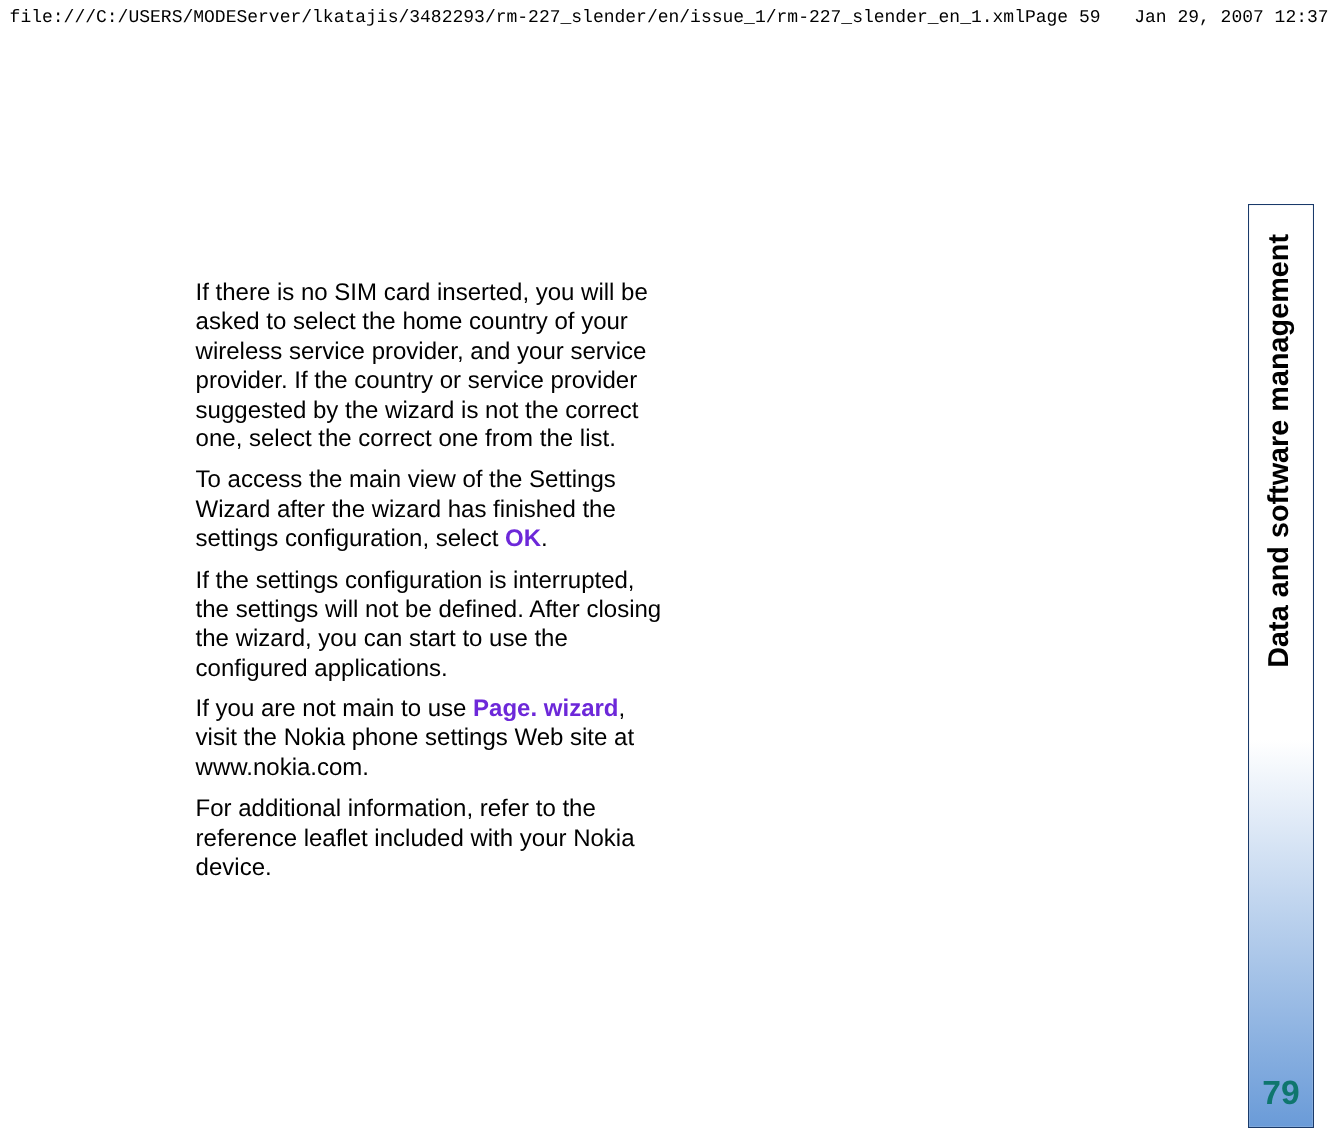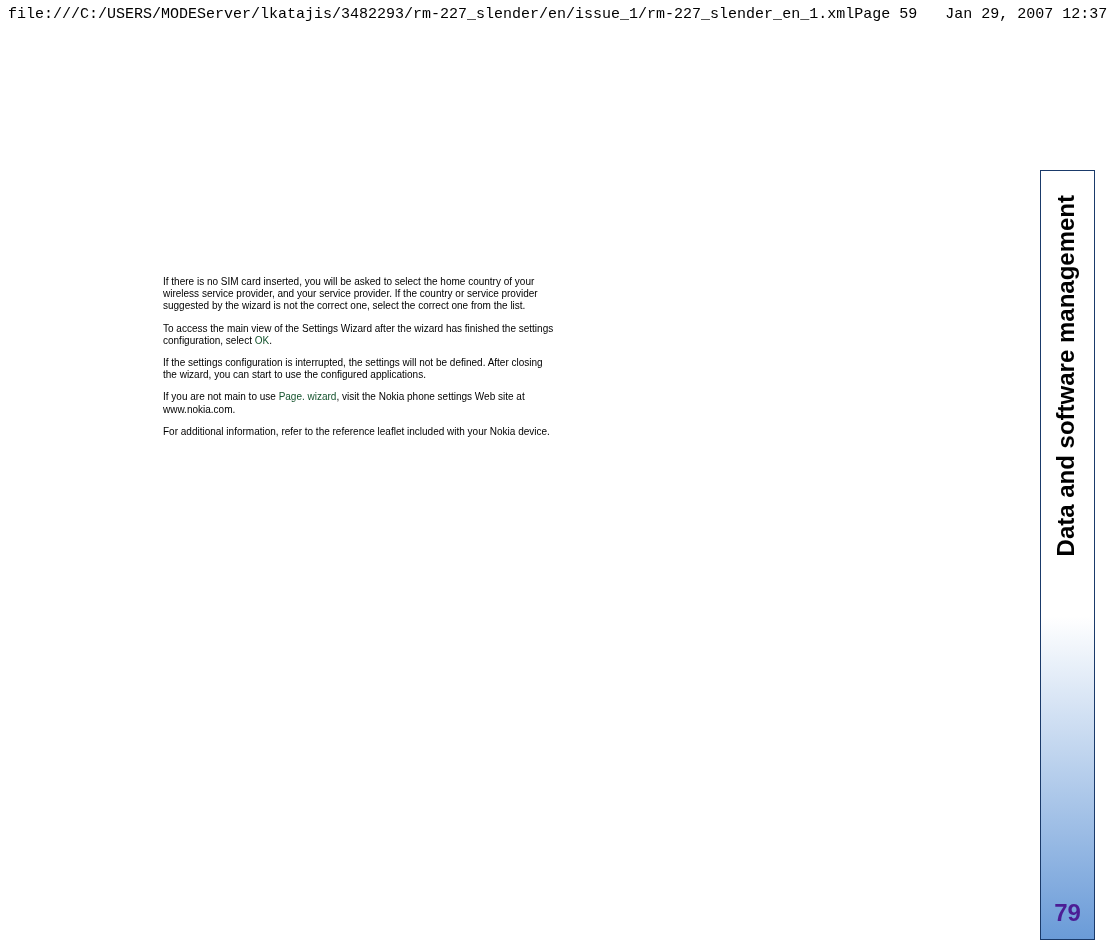--- a/index.html
+++ b/index.html
@@ -30,27 +30,26 @@
   top: 32px;
   left: 0;
   width: 1107px;
   height: 908px;
 }
 .content-column {
   position: absolute;
   top: 200px;
   left: 163px;
   width: 395px;
-  font-size: 10px;
+  font-size: 20px;
   line-height: 1.22;
   color: #000;
-  margin-top: 44px;
 }
 .content-column p { margin-bottom: 10px; }
-.link-like { color: #14532d; font-weight: normal; }
+.link-like { color: #6d28d9; font-weight: bold; }
 .sidebar {
   position: absolute;
   top: 138px;
   right: 12px;
   width: 55px;
   height: 770px;
   border: 1px solid #1a3a6a;
 }
 .sidebar-gradient {
   position: absolute;
@@ -70,23 +69,23 @@
   font-weight: bold;
   color: #000;
   white-space: nowrap;
 }
 .page-number {
   position: absolute;
   left: 0;
   right: 0;
   bottom: 12px;
   text-align: center;
-  font-size: 24px;
+  font-size: 28px;
   font-weight: bold;
-  color: #4c1d95;
+  color: #0f766e;
 }
 </style>
 </head>
 <body>
 
 <div class="header-bar">
   <span class="header-left">file:///C:/USERS/MODEServer/lkatajis/3482293/rm-227_slender/en/issue_1/rm-227_slender_en_1.xml</span>
   <span class="header-right">
     <span>Page 59</span>
     <span>Jan 29, 2007 12:37:36 PM</span>

